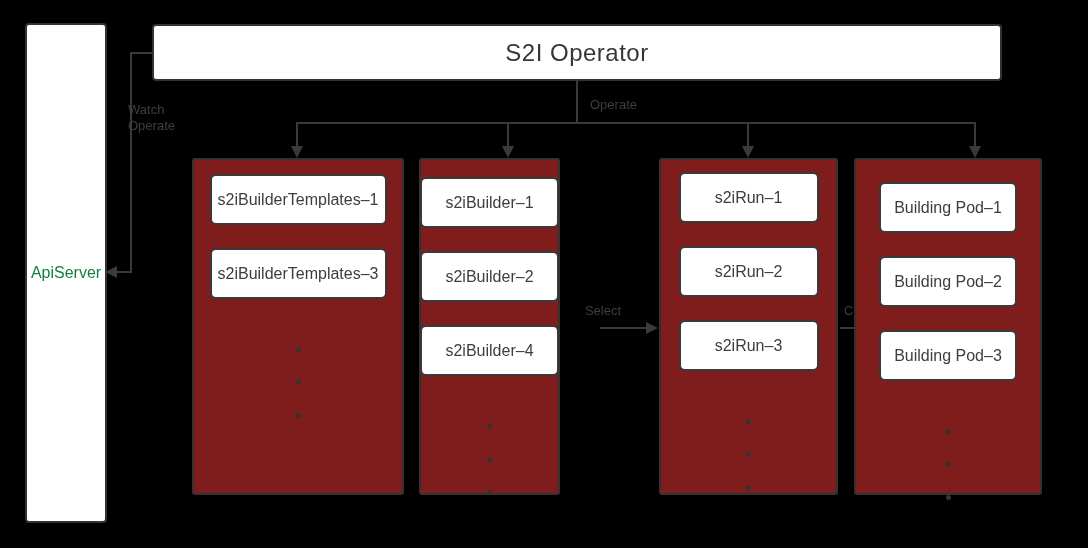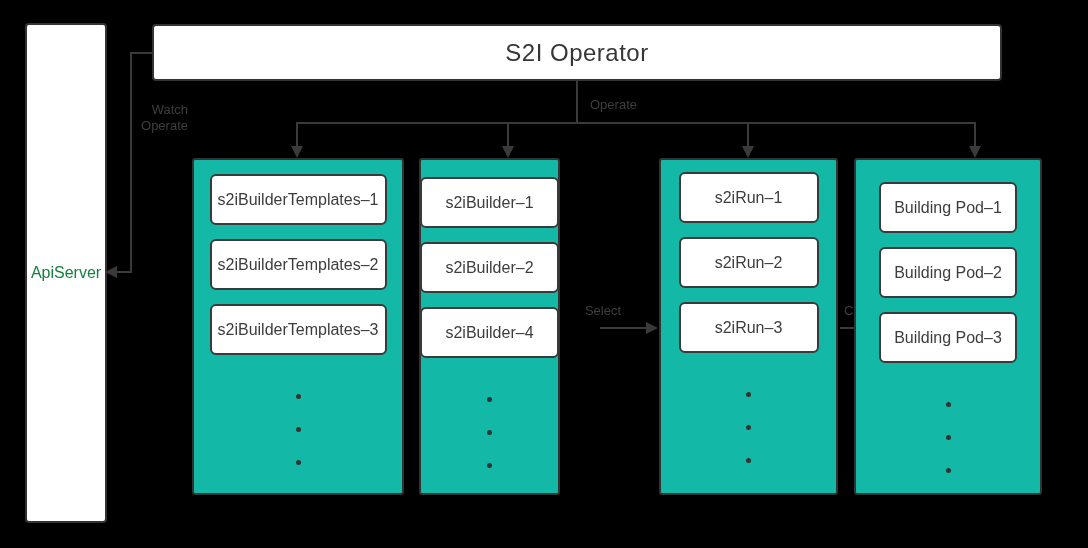--- a/index.html
+++ b/index.html
@@ -12,22 +12,22 @@
     box-sizing:border-box;border-radius:4px;
   }
   
   .apiserver{left:25px;top:23px;width:82px;height:500px;display:flex;align-items:center;justify-content:center;}
   .apiserver span{font-size:16px;color:#15803d;}
   
   .operator{left:152px;top:24px;width:850px;height:57px;display:flex;align-items:center;justify-content:center;}
   .operator span{font-size:24px;color:#363636;letter-spacing:.5px;font-weight:500;}
   
   .group{
-    position:absolute;top:158px;height:337px;background:#14b8a6;border:2px solid #333333;
-    box-sizing:border-box;border-radius:3px;display:flex;flex-direction:column;align-items:center;gap:14px;
+    position:absolute;top:158px;height:337px;background:#7f1d1d;border:2px solid #333333;
+    box-sizing:border-box;border-radius:3px;display:flex;flex-direction:column;align-items:center;gap:23px;
   }
   .group.g1{left:192px;width:212px;padding-top:14px;}
   .group.g2{left:419px;width:141px;padding-top:17px;}
   .group.g3{left:659px;width:179px;padding-top:12px;}
   .group.g4{left:854px;width:188px;padding-top:22px;}
   .node{
     background:#ffffff;border:2px solid #3a3a3a;border-radius:6px;box-sizing:border-box;
     min-height:51px;display:flex;align-items:center;justify-content:center;
     font-size:16px;color:#3d3d3d;text-align:center;line-height:21px;padding:2px 6px;flex:0 0 auto;
   }
@@ -38,21 +38,21 @@
   .dots{display:flex;flex-direction:column;align-items:center;gap:28px;margin-top:25px;}
   .dot{width:5px;height:5px;border-radius:50%;background:#333333;}
   
   .line{position:absolute;background:#3a3a3a;}
   .arrow{position:absolute;width:0;height:0;}
   .arrow.down{border-left:6px solid transparent;border-right:6px solid transparent;border-top:12px solid #3a3a3a;}
   .arrow.left{border-top:6px solid transparent;border-bottom:6px solid transparent;border-right:12px solid #3a3a3a;}
   .arrow.right{border-top:6px solid transparent;border-bottom:6px solid transparent;border-left:12px solid #3a3a3a;}
   
   .clabel{position:absolute;font-size:13px;color:#3e3e3e;font-weight:500;}
-  .watch-label{left:128px;top:102px;width:60px;text-align:right;line-height:16px;}
+  .watch-label{left:128px;top:102px;width:60px;text-align:left;line-height:16px;}
   .operate-label{left:590px;top:97px;}
   .select-label{left:576px;top:303px;width:54px;text-align:center;}
   .create-label{left:836px;top:303px;width:52px;text-align:left;margin-left:8px;}
 </style>
 </head>
 <body>
 
 <div class="canvas">
 
   <div class="box apiserver">
@@ -88,21 +88,20 @@
   <div class="line" style="left:600px;top:327px;width:48px;height:2px;"></div>
   <div class="arrow right" style="left:646px;top:322px;"></div>
   <div class="clabel select-label">Select</div>
 
   <div class="line" style="left:840px;top:327px;width:35px;height:2px;"></div>
   <div class="arrow right" style="left:873px;top:322px;"></div>
   <div class="clabel create-label">Create</div>
 
   <div class="group g1">
     <div class="node">s2iBuilderTemplates–1</div>
-    <div class="node">s2iBuilderTemplates–2</div>
     <div class="node">s2iBuilderTemplates–3</div>
     <div class="dots">
       <div class="dot"></div>
       <div class="dot"></div>
       <div class="dot"></div>
     </div>
   </div>
 
   <div class="group g2">
     <div class="node">s2iBuilder–1</div>

